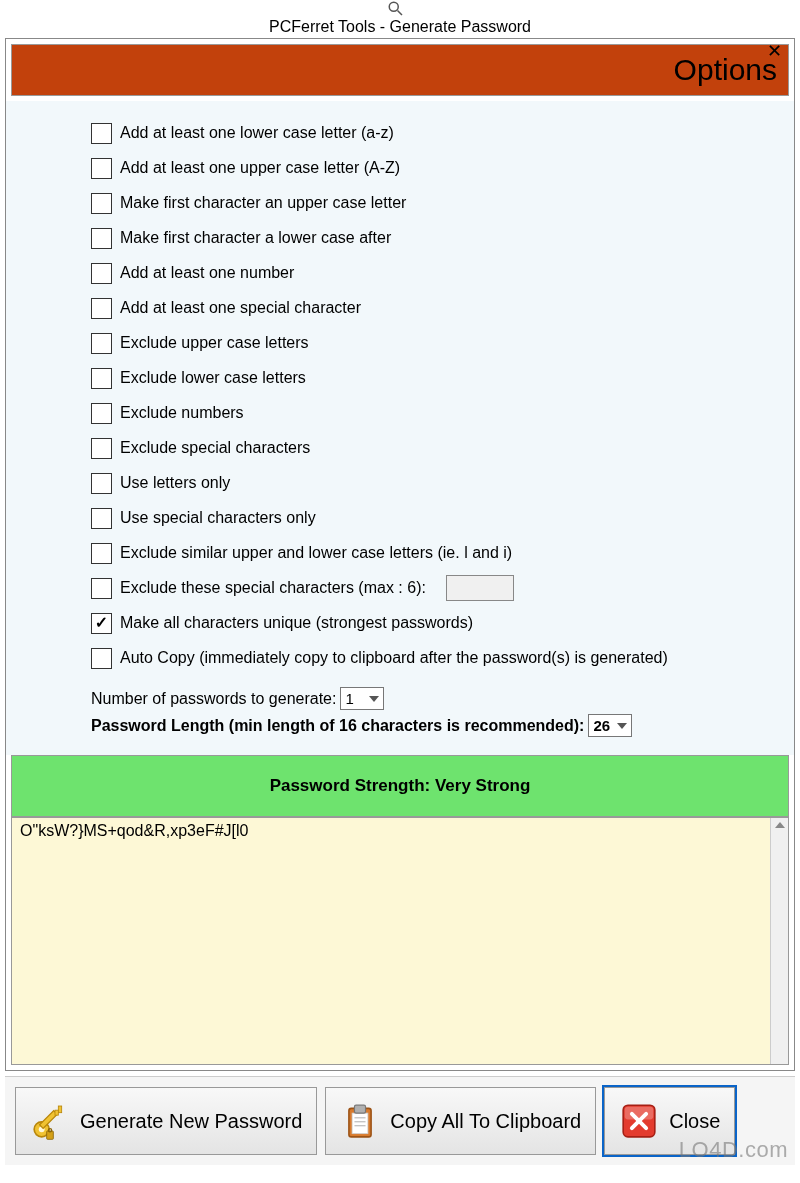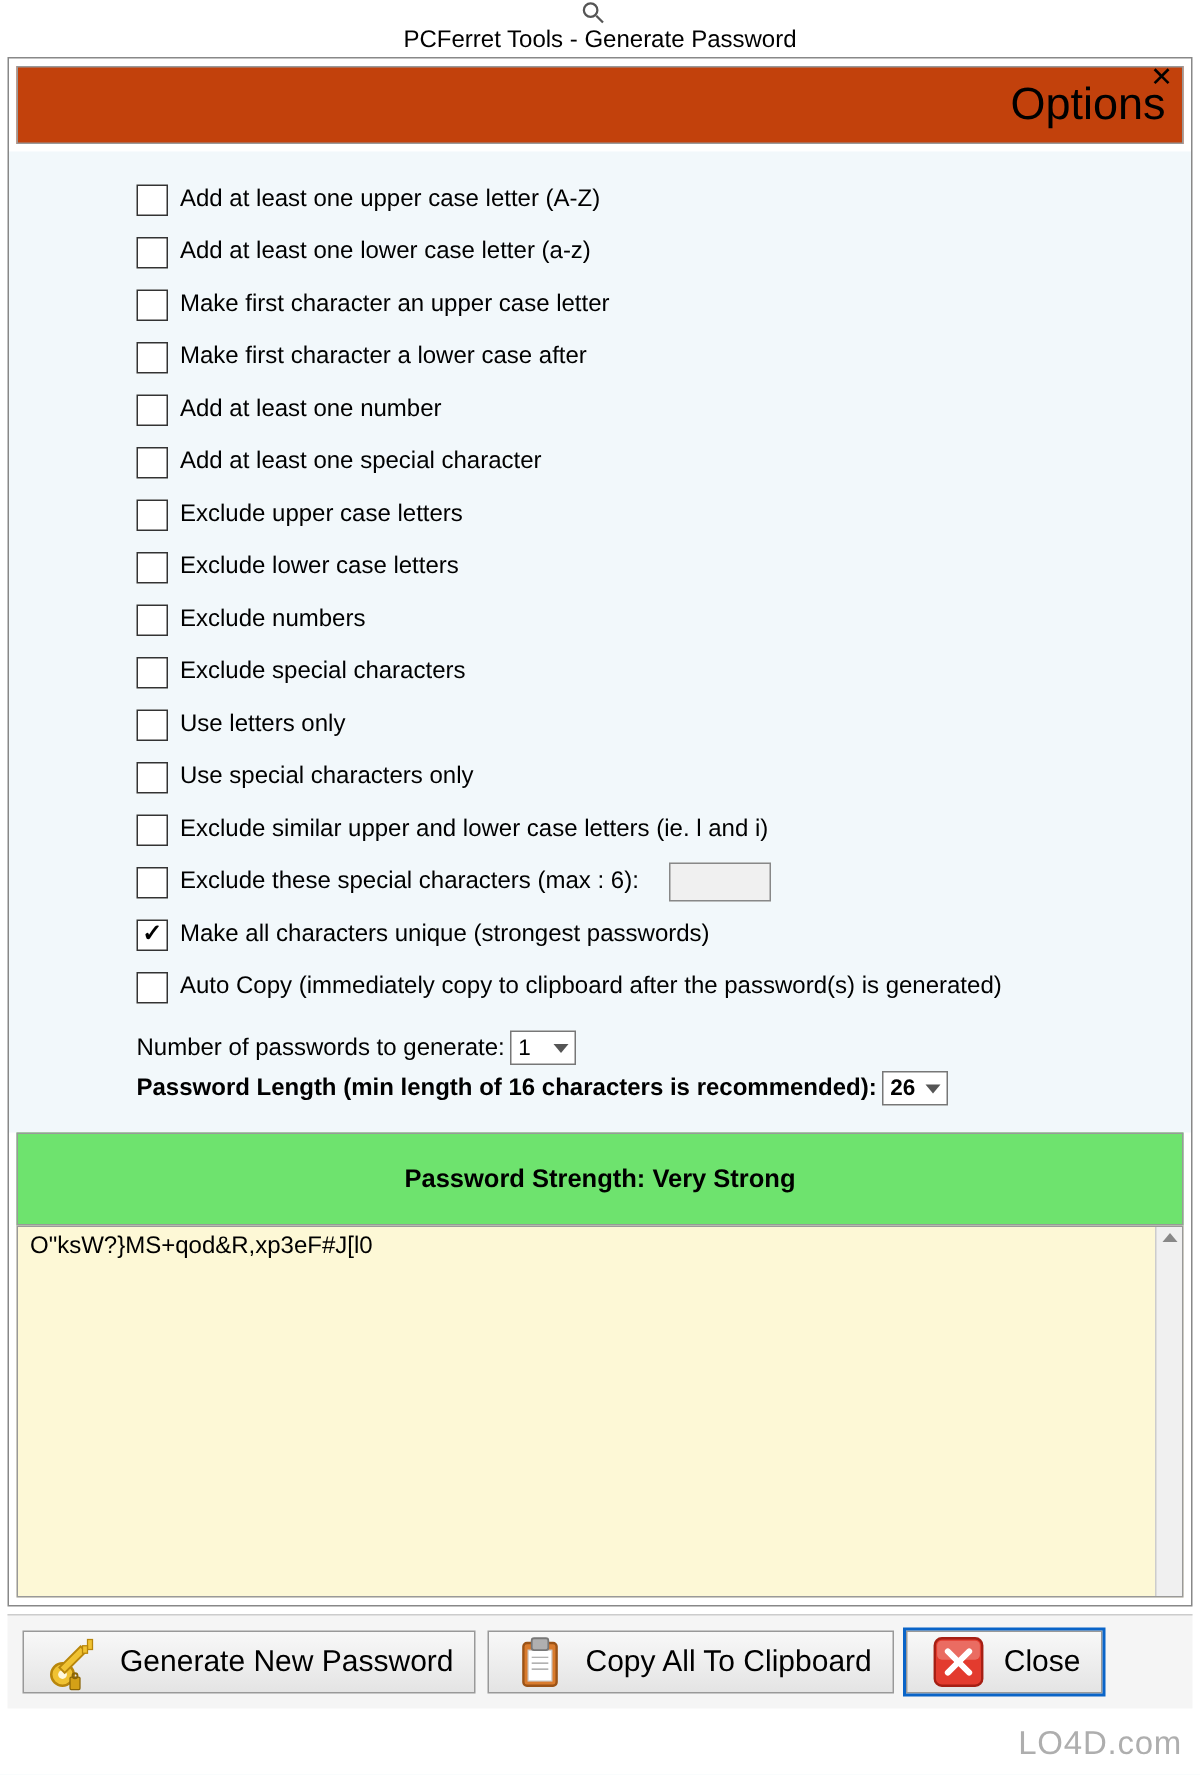--- a/index.html
+++ b/index.html
@@ -139,28 +139,28 @@
 }
 .big-button {
   background: linear-gradient(#f8f8f8, #e4e4e4);
   border: 1px solid #999;
   display: flex;
   align-items: center;
   gap: 10px;
   padding: 6px 14px;
   font-size: 20px;
   cursor: pointer;
-  height: 42px;
+  height: 68px;
 }
 .big-button.focused { outline: 2px solid #0a64c8; outline-offset: 0; }
 .btn-icon { width: 40px; height: 40px; display: flex; align-items: center; justify-content: center; }
 .key-svg { fill: #e6b422; }
 .watermark {
   position: absolute;
-  right: 12px; bottom: 8px;
+  right: 12px; bottom: 20px;
   color: rgba(120,120,120,0.6);
   font-size: 22px;
   font-weight: 300;
   letter-spacing: 0.5px;
   pointer-events: none;
 }
 </style>
 </head>
 <body>
 
@@ -174,25 +174,25 @@
   <span class="titlebar-title">PCFerret Tools - Generate Password</span>
   <span class="titlebar-close">✕</span>
 </div>
 
 <div class="window-body">
   <div class="options-header">Options</div>
 
   <div class="options-panel" id="options-panel">
       <div class="option-row">
         <span class="checkbox"></span>
+        <span class="option-label">Add at least one lower case letter (a-z)</span>
+      </div>
+      <div class="option-row">
+        <span class="checkbox"></span>
         <span class="option-label">Add at least one upper case letter (A-Z)</span>
-      </div>
-      <div class="option-row">
-        <span class="checkbox"></span>
-        <span class="option-label">Add at least one lower case letter (a-z)</span>
       </div>
       <div class="option-row">
         <span class="checkbox"></span>
         <span class="option-label">Make first character an upper case letter</span>
       </div>
       <div class="option-row">
         <span class="checkbox"></span>
         <span class="option-label">Make first character a lower case after</span>
       </div>
       <div class="option-row">

